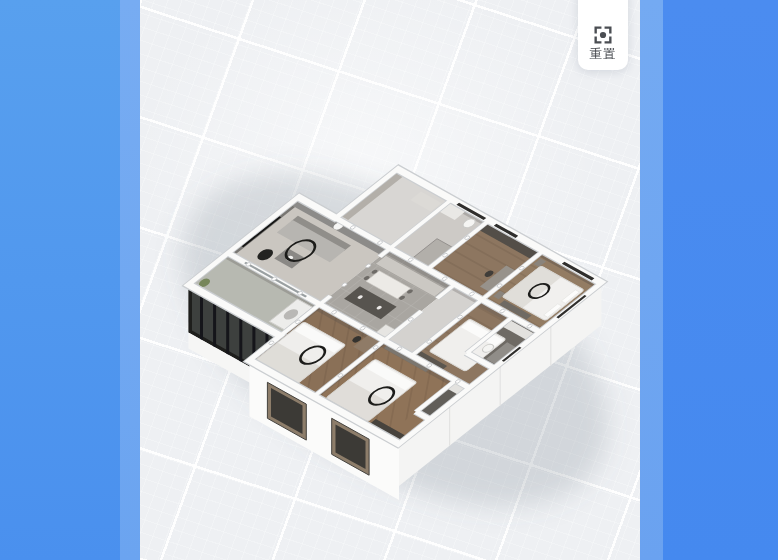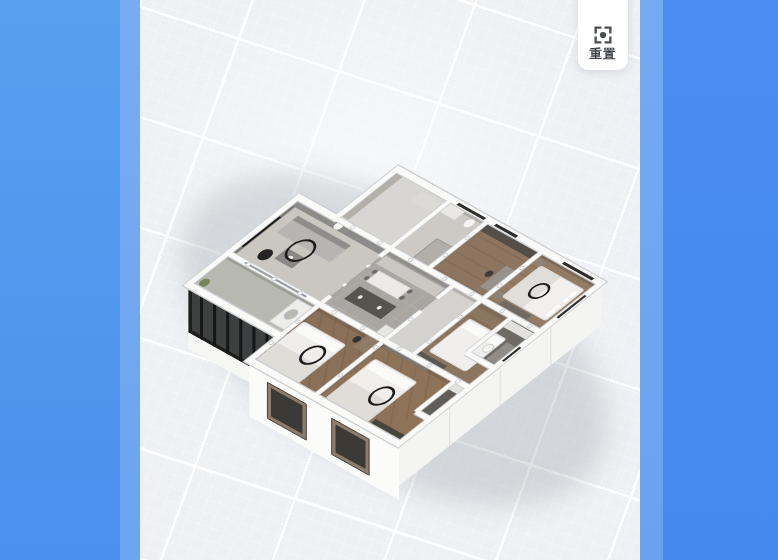--- a/index.html
+++ b/index.html
@@ -28,21 +28,21 @@
   .model-svg{position:absolute;left:0;top:0;}
   
   .reset-btn{
     position:absolute;left:578px;top:-14px;width:50px;height:84px;
     background:#ffffff;border-radius:10px;
     box-shadow:0 2px 10px rgba(40,60,90,.14);
     display:flex;flex-direction:column;align-items:center;justify-content:flex-end;
     gap:2px;padding-bottom:9px;box-sizing:border-box;cursor:pointer;
   }
   .reset-btn span{
-    font-size:12.5px;line-height:13px;color:#3e4146;letter-spacing:1px;user-select:none;font-weight:bold;
+    font-size:12.5px;line-height:13px;color:#3e4146;letter-spacing:1px;user-select:none;
   }
   .reset-icon{width:22px;height:22px;display:block;}
 </style>
 </head>
 <body>
 
 <div class="band band-left-dark"></div>
 <div class="band band-left-light"></div>
 
 <div class="canvas">

